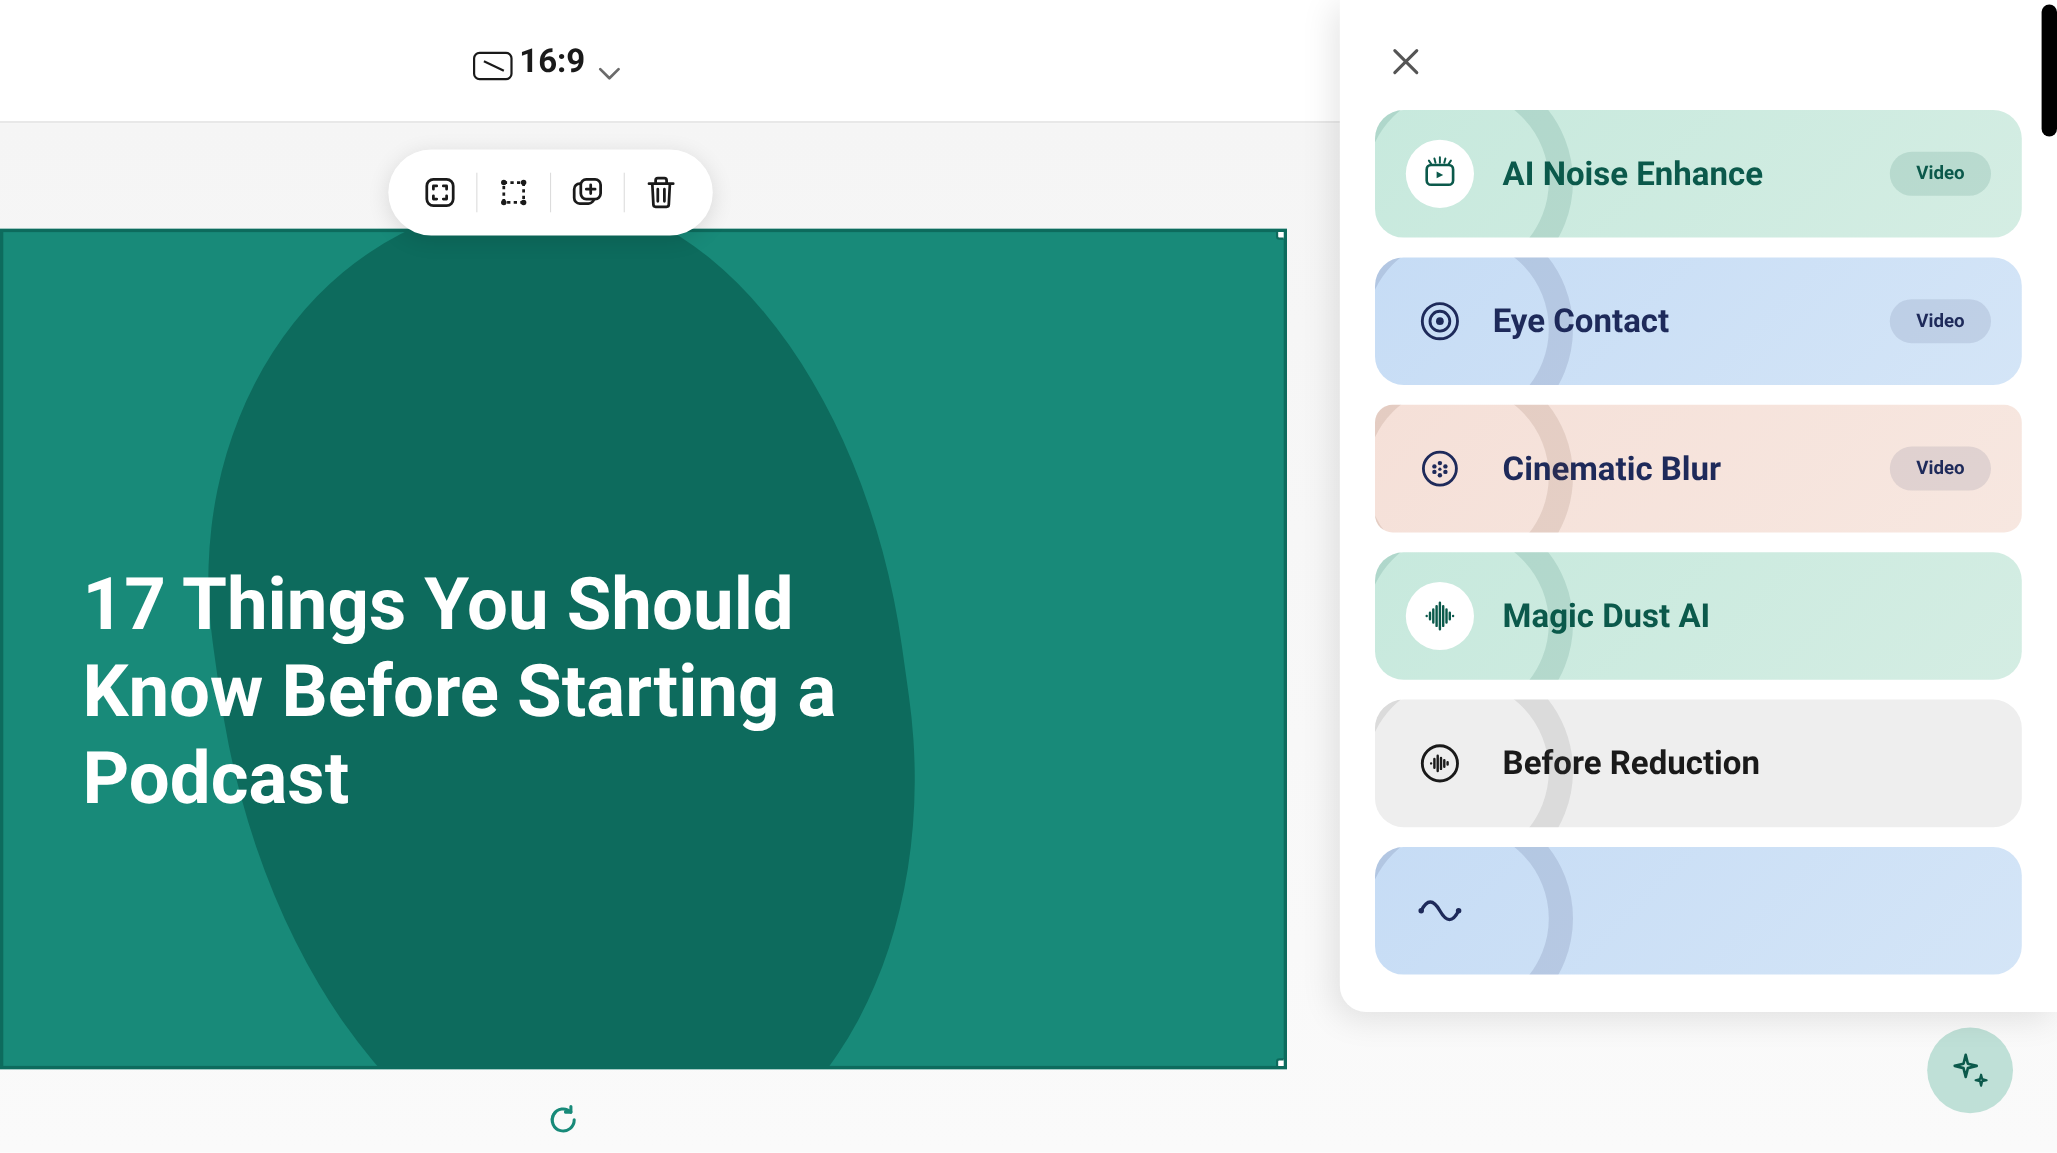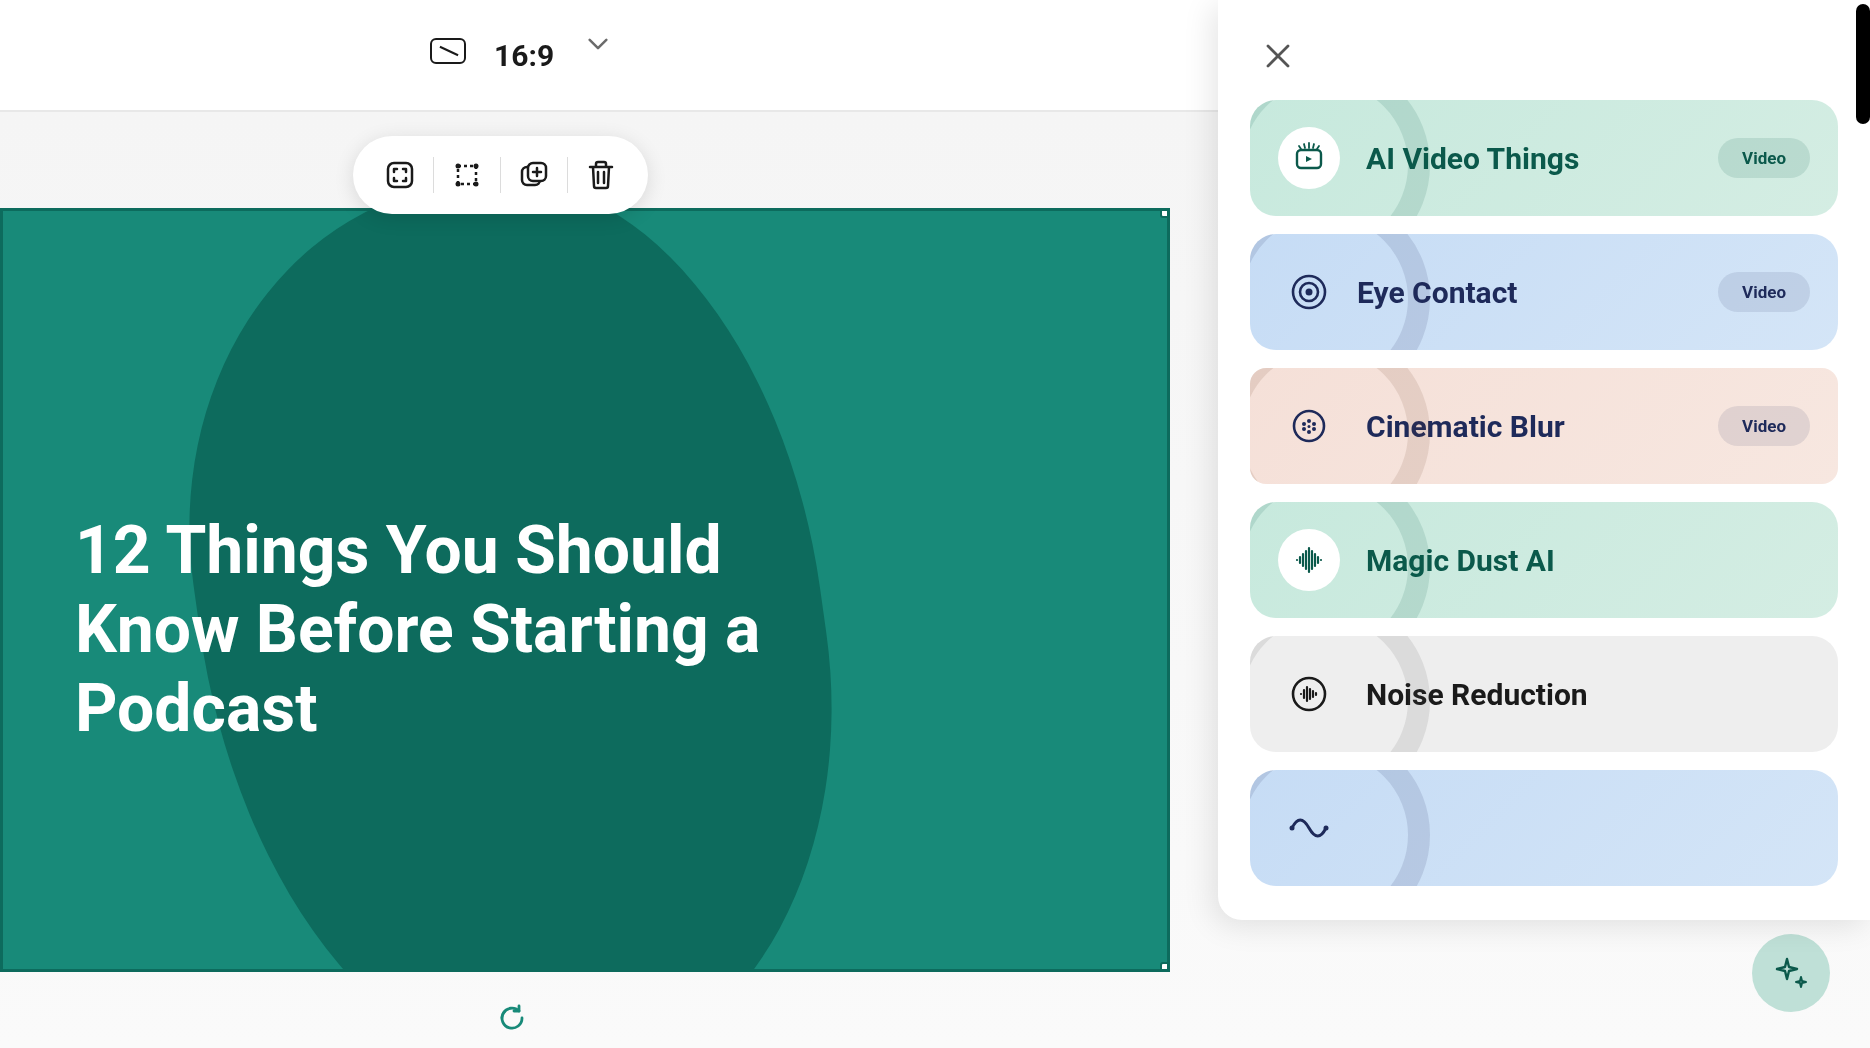--- a/index.html
+++ b/index.html
@@ -21,22 +21,22 @@
       width: 100%;
       height: 112px;
       border-bottom: 2px solid #e8e8e8;
       display: flex;
       align-items: center;
       justify-content: flex-start;
       padding-left: 430px;
     }
     .aspect-ratio-control {
       display: flex;
-      align-items: flex-start;
-      gap: 28px;
+      align-items: flex-end;
+      gap: 6px;
       cursor: pointer;
     }
     .aspect-icon {
       width: 36px;
       height: 26px;
       border: 2.5px solid #1a1a1a;
       border-radius: 6px;
       position: relative;
     }
     .aspect-icon::after {
@@ -346,21 +346,21 @@
     <div class="toolbar-btn">
       <svg width="30" height="32" viewBox="0 0 30 32">
         <path d="M4 8 L26 8 M10 8 L10 5 Q10 3 12 3 L18 3 Q20 3 20 5 L20 8 M7 8 L8 27 Q8 29 10 29 L20 29 Q22 29 22 27 L23 8" stroke="#1a1a1a" stroke-width="2.5" fill="none" stroke-linecap="round" stroke-linejoin="round"></path>
         <path d="M12 13 L12 24 M18 13 L18 24" stroke="#1a1a1a" stroke-width="2.5" stroke-linecap="round"></path>
       </svg>
     </div>
   </div>
 
   <div class="video-preview">
     <div class="blob-shape"></div>
-    <div class="preview-title">12 Things You Should Know Before Starting a Podcast</div>
+    <div class="preview-title">17 Things You Should Know Before Starting a Podcast</div>
     <div class="resize-handle handle-tr"></div>
     <div class="resize-handle handle-br"></div>
   </div>
 
   <div class="refresh-btn">
     <svg width="30" height="30" viewBox="0 0 30 30">
       <path d="M 25 15 A 10 10 0 1 1 22 8" stroke="#188a79" stroke-width="2.8" fill="none" stroke-linecap="round"></path>
       <path d="M22 3 L22 8 L17 8" stroke="#188a79" stroke-width="2.8" fill="none" stroke-linecap="round" stroke-linejoin="round"></path>
       <path d="M 5 15 A 10 10 0 0 1 8 8" stroke="#188a79" stroke-width="2.8" fill="none" stroke-linecap="round" opacity="0.7"></path>
     </svg>
@@ -381,21 +381,21 @@
 
     <div class="ai-option opt-enhance">
       <div class="option-deco"></div>
       <div class="ai-option-icon">
         <svg width="36" height="36" viewBox="0 0 36 36">
           <rect x="6" y="10" width="24" height="18" rx="4" stroke="#0b594b" stroke-width="2.4" fill="none"></rect>
           <path d="M15 22 L15 16 L21 19 Z" fill="#0b594b"></path>
           <path d="M8 6 L10 9 M13 4 L14 8 M18 3 L18 8 M23 4 L22 8 M28 6 L26 9" stroke="#0b594b" stroke-width="1.8" stroke-linecap="round"></path>
         </svg>
       </div>
-      <div class="ai-option-label">AI Video Things</div>
+      <div class="ai-option-label">AI Noise Enhance</div>
       <div class="ai-option-badge">Video</div>
     </div>
 
     <div class="ai-option opt-eye">
       <div class="option-deco"></div>
       <div class="ai-option-icon">
         <svg width="40" height="40" viewBox="0 0 40 40">
           <circle cx="20" cy="20" r="16" stroke="#1e2a5a" stroke-width="2.6" fill="none"></circle>
           <circle cx="20" cy="20" r="9" stroke="#1e2a5a" stroke-width="2.6" fill="none"></circle>
           <circle cx="20" cy="20" r="3.5" fill="#1e2a5a"></circle>
@@ -434,21 +434,21 @@
     </div>
 
     <div class="ai-option opt-noise">
       <div class="option-deco"></div>
       <div class="ai-option-icon">
         <svg width="40" height="40" viewBox="0 0 40 40">
           <circle cx="20" cy="20" r="16" stroke="#1a1a1a" stroke-width="2.6" fill="none"></circle>
           <path d="M12 20 L12 20 M15 16 L15 24 M18 13 L18 27 M21 15 L21 25 M24 17 L24 23 M27 19 L27 21" stroke="#1a1a1a" stroke-width="2.2" stroke-linecap="round"></path>
         </svg>
       </div>
-      <div class="ai-option-label">Noise Reduction</div>
+      <div class="ai-option-label">Before Reduction</div>
     </div>
 
     <div class="ai-option opt-leveling">
       <div class="option-deco"></div>
       <div class="ai-option-icon">
         <svg width="42" height="40" viewBox="0 0 42 40">
           <path d="M4 20 Q 12 4 21 20 Q 30 36 38 20" stroke="#1e2a5a" stroke-width="3" fill="none" stroke-linecap="round"></path>
           <circle cx="4" cy="20" r="2.5" fill="#1e2a5a"></circle>
           <circle cx="38" cy="20" r="2.5" fill="#1e2a5a"></circle>
         </svg>

